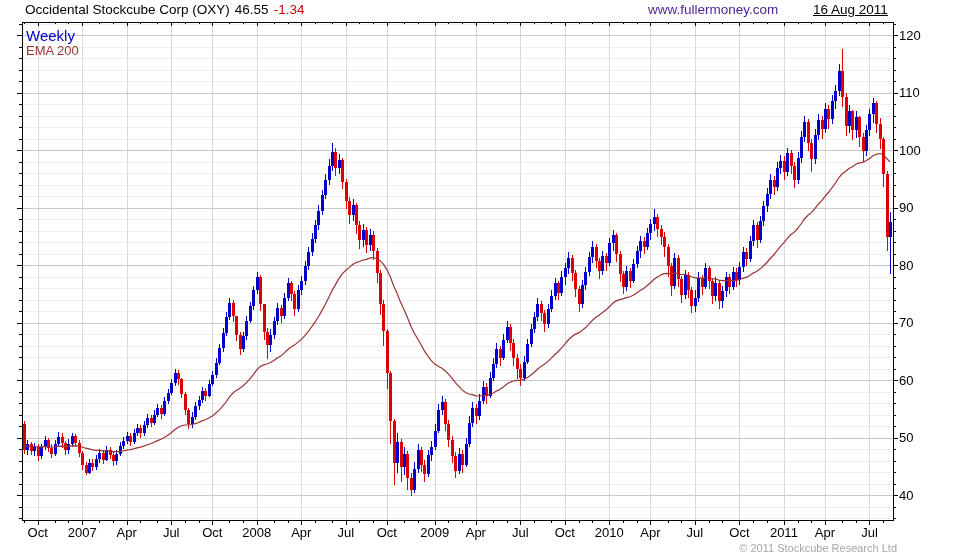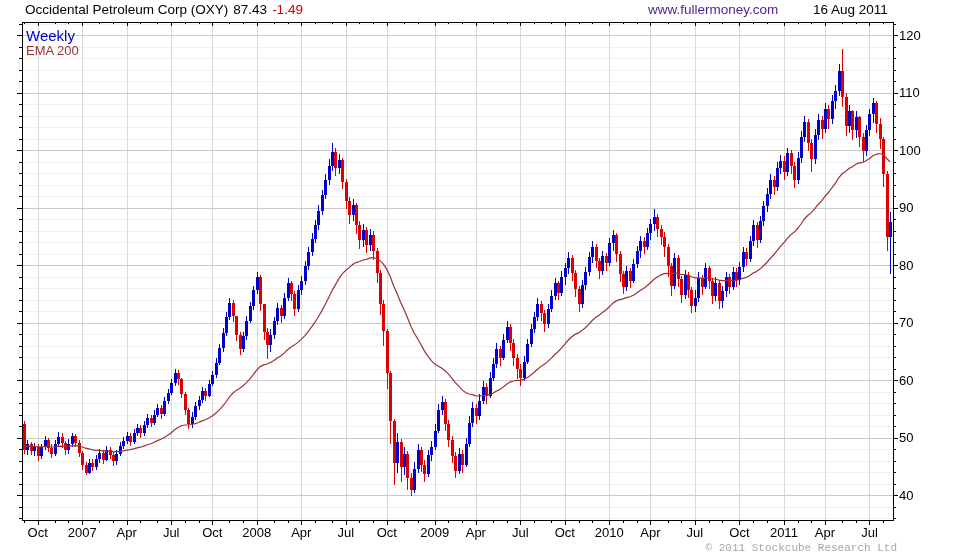--- a/index.html
+++ b/index.html
@@ -2,24 +2,24 @@
 <html><head>
 <meta charset="utf-8">
 <style>
   html,body{margin:0;padding:0;background:#fff;}
   .window{position:relative;width:980px;height:560px;background:#fff;
     font-family:"Liberation Sans",sans-serif;overflow:hidden;}
   .hdr-left{position:absolute;left:25px;top:2px;font-size:13.5px;color:#000;white-space:nowrap;}
   .hdr-left .px{margin-left:5px;}
   .hdr-left .chg{margin-left:5px;color:#cc0000;}
   .site{position:absolute;left:648px;top:2px;font-size:13.5px;color:#4c1d95;}
-  .qdate{position:absolute;left:813px;top:2px;font-size:13.5px;color:#000;}
+  .qdate{position:absolute;left:813px;top:2px;font-size:13.5px;color:#000;text-decoration:underline;}
   .legend-weekly{position:absolute;left:26px;top:27px;font-size:15px;color:#0000cc;}
   .legend-ema{position:absolute;left:26px;top:43px;font-size:13px;color:#993333;text-align:right;}
-  .copyright{position:absolute;right:83px;top:542px;font-size:11px;color:#a6a6a6;font-family:Liberation Mono, monospace;}
+  .copyright{position:absolute;right:83px;top:542px;font-size:11px;color:#a6a6a6;}
   svg{position:absolute;left:0;top:0;}
   svg text{font-family:"Liberation Sans",sans-serif;}
 </style>
 </head>
 <body>
 
 <div class="window">
   <svg id="chart" width="980" height="560">
       <g shape-rendering="crispEdges">
         <line x1="22" y1="518" x2="893" y2="518" stroke="#efefef" stroke-width="1"></line>
@@ -840,19 +840,19 @@
         <text x="564.8340000000001" y="537" text-anchor="middle" font-size="13" fill="#000">Oct</text>
         <text x="609.333" y="537" text-anchor="middle" font-size="13" fill="#000">2010</text>
         <text x="650.409" y="537" text-anchor="middle" font-size="13" fill="#000">Apr</text>
         <text x="694.908" y="537" text-anchor="middle" font-size="13" fill="#000">Jul</text>
         <text x="739.407" y="537" text-anchor="middle" font-size="13" fill="#000">Oct</text>
         <text x="783.9060000000001" y="537" text-anchor="middle" font-size="13" fill="#000">2011</text>
         <text x="824.982" y="537" text-anchor="middle" font-size="13" fill="#000">Apr</text>
         <text x="869.481" y="537" text-anchor="middle" font-size="13" fill="#000">Jul</text>
       </g>
     </svg>
-  <div class="hdr-left"><span>Occidental Petroleum Corp (OXY)</span><span class="px">87.43</span><span class="chg">-1.49</span></div>
+  <div class="hdr-left"><span>Occidental Stockcube Corp (OXY)</span><span class="px">46.55</span><span class="chg">-1.34</span></div>
   <div class="site">www.fullermoney.com</div>
   <div class="qdate">16 Aug 2011</div>
   <div class="legend-weekly">Weekly</div>
   <div class="legend-ema">EMA 200</div>
   <div class="copyright">© 2011 Stockcube Research Ltd</div>
 </div>
 
 </body></html>

